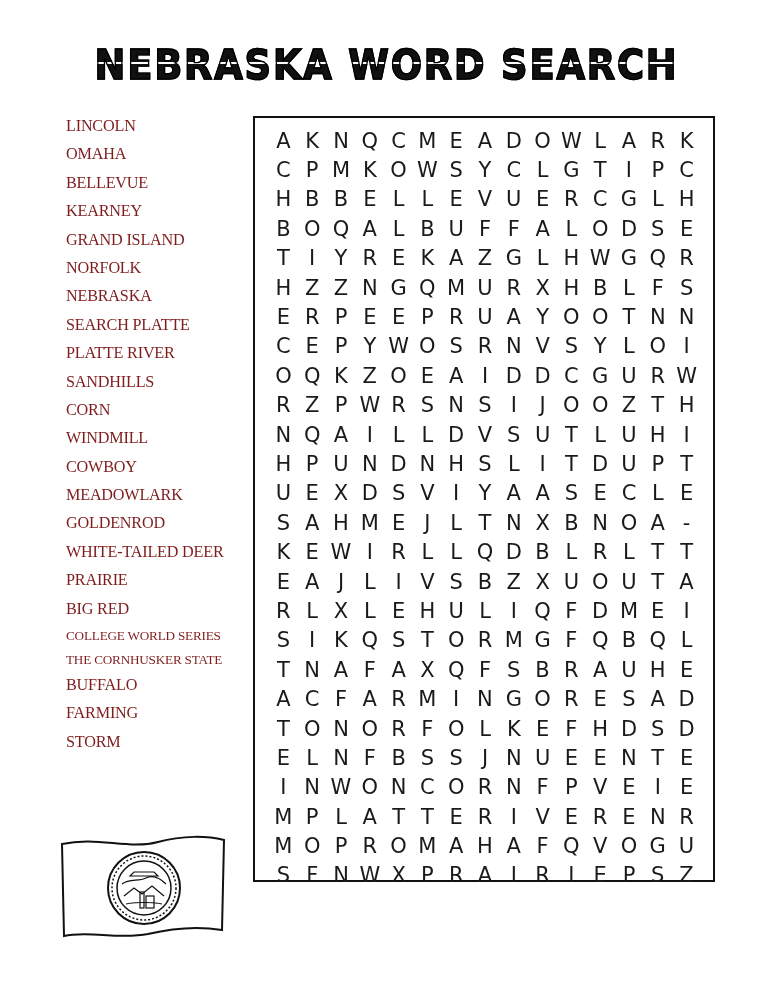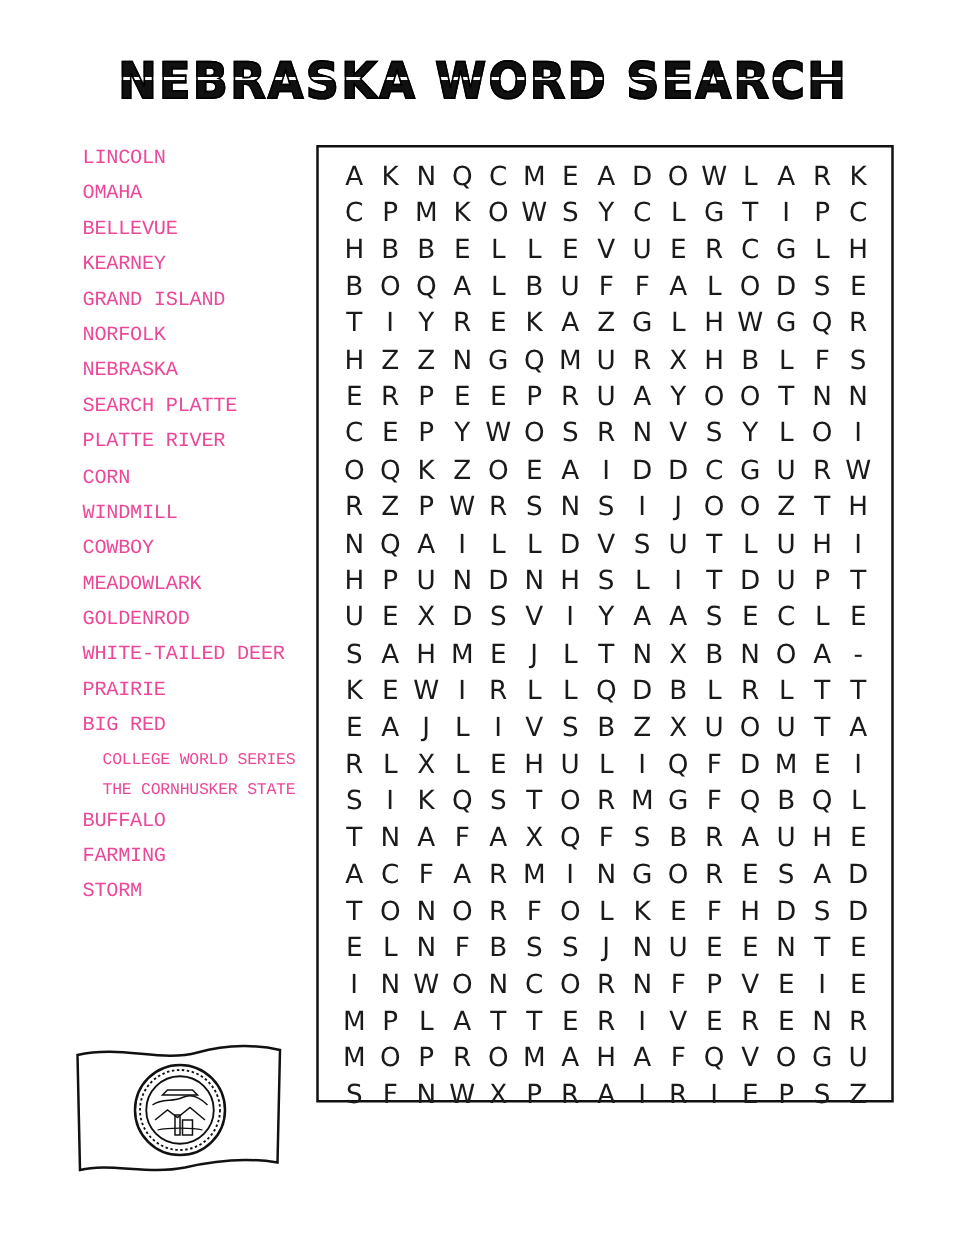--- a/index.html
+++ b/index.html
@@ -7,22 +7,22 @@
   .title {
     position:absolute; left:0; top:42px; width:773px; text-align:center;
     font-family:"DejaVu Sans", sans-serif; font-weight:bold; font-size:40px; letter-spacing:2px;
     color:transparent;
     background: repeating-linear-gradient(180deg, #111 0px, #111 18px, #111 18px, #111 20px, #fff 20px, #fff 22px, #111 22px, #111 24px);
     -webkit-background-clip:text; background-clip:text;
     -webkit-text-stroke:1.4px #000;
     transform:scaleX(0.92);
   }
   .word-list { position:absolute; left:66px; top:116px; width:185px; }
-  .word { font-family:Liberation Mono, monospace; font-size:16.2px; color:#ec4899; height:28.4px; line-height:21px; white-space:nowrap; letter-spacing:-0.2px; }
-  .word.small { font-size:13.2px; height:24px; line-height:18px;margin-left:16px; }
+  .word { font-family:Liberation Serif, serif; font-size:16.2px; color:#7f1d1d; height:28.4px; line-height:21px; white-space:nowrap; letter-spacing:-0.2px; }
+  .word.small { font-size:13.2px; height:24px; line-height:18px; }
   .grid-box { position:absolute; left:253px; top:116px; width:462px; height:766px; border:2px solid #111; box-sizing:border-box; }
   .grid { position:absolute; left:14px; top:8px; width:432px; }
   .row { display:flex; height:29.4px; align-items:center; }
   .cell { width:28.8px; text-align:center; font-family:"DejaVu Sans", sans-serif; font-size:21px; color:#1a1a1a; font-weight:normal; }
   .flag { position:absolute; left:58px; top:832px; width:170px; height:110px; }
 </style>
 </head>
 <body>
 
 <div class="title">NEBRASKA WORD SEARCH</div>
@@ -30,20 +30,21 @@
 <div class="word-list" id="wordlist">
     <div class="word">LINCOLN</div>
     <div class="word">OMAHA</div>
     <div class="word">BELLEVUE</div>
     <div class="word">KEARNEY</div>
     <div class="word">GRAND ISLAND</div>
     <div class="word">NORFOLK</div>
     <div class="word">NEBRASKA</div>
     <div class="word">SEARCH PLATTE</div>
     <div class="word">PLATTE RIVER</div>
+    <div class="word">SANDHILLS</div>
     <div class="word">CORN</div>
     <div class="word">WINDMILL</div>
     <div class="word">COWBOY</div>
     <div class="word">MEADOWLARK</div>
     <div class="word">GOLDENROD</div>
     <div class="word">WHITE-TAILED DEER</div>
     <div class="word">PRAIRIE</div>
     <div class="word">BIG RED</div>
     <div class="word small">COLLEGE WORLD SERIES</div>
     <div class="word small">THE CORNHUSKER STATE</div>

